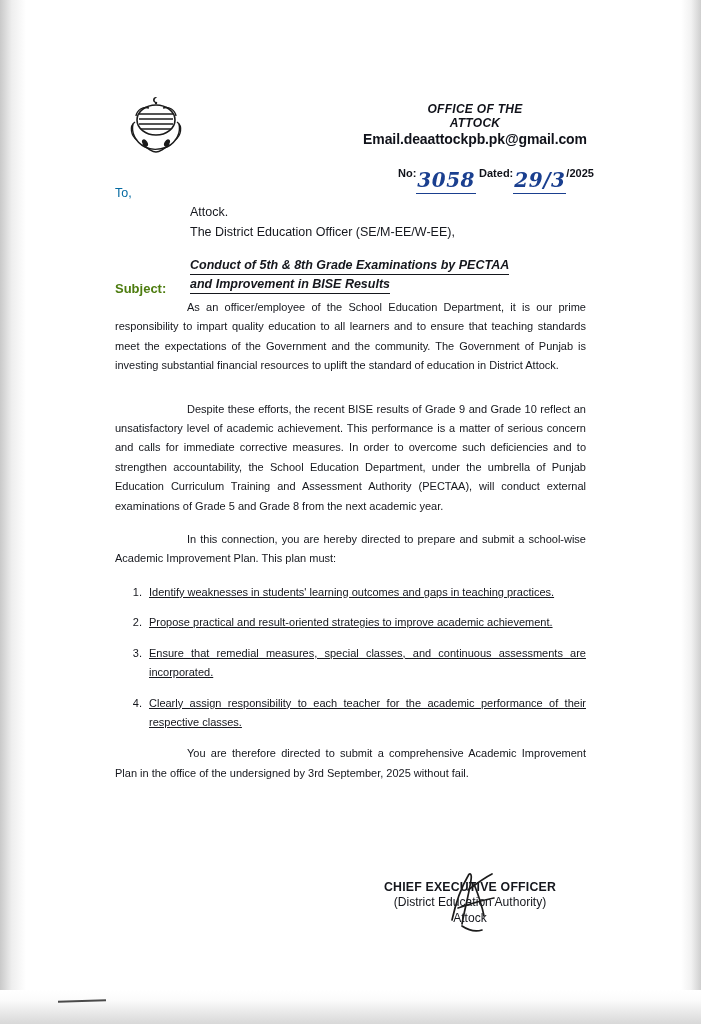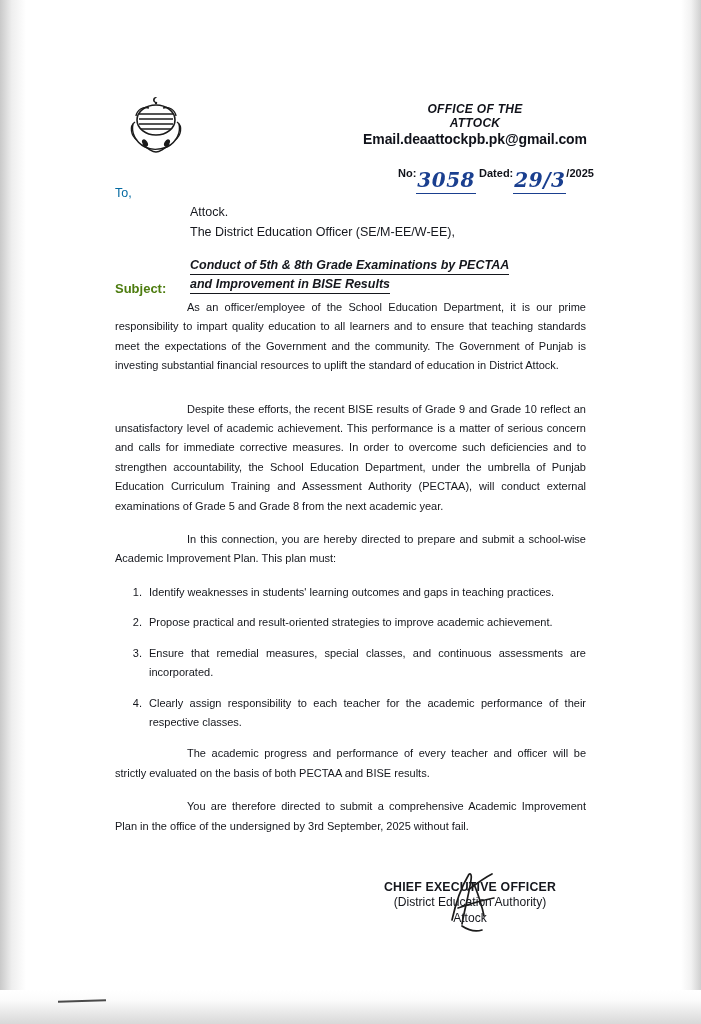--- a/index.html
+++ b/index.html
@@ -169,20 +169,21 @@
     text-align: justify;
   }
   .para {
     margin: 0 0 14px 0;
     text-indent: 72px;
   }
   .para.p2 { margin-bottom: 14px; margin-top: 24px; }
   ol.points {
     margin: 4px 0 12px 0;
     padding-left: 30px;
+    text-decoration: underline;
   }
   ol.points li {
     margin-bottom: 11px;
     text-align: justify;
     padding-left: 4px;
   }
 
   
   .sign-wrap {
     position: absolute;
@@ -297,21 +298,20 @@
       <p class="para p2">Despite these efforts, the recent BISE results of Grade 9 and Grade 10 reflect an unsatisfactory level of academic achievement. This performance is a matter of serious concern and calls for immediate corrective measures. In order to overcome such deficiencies and to strengthen accountability, the School Education Department, under the umbrella of Punjab Education Curriculum Training and Assessment Authority (PECTAA), will conduct external examinations of Grade 5 and Grade 8 from the next academic year.</p>
       <p class="para p3">In this connection, you are hereby directed to prepare and submit a school-wise Academic Improvement Plan. This plan must:</p>
 
       <ol class="points">
         <li>Identify weaknesses in students' learning outcomes and gaps in teaching practices.</li>
         <li>Propose practical and result-oriented strategies to improve academic achievement.</li>
         <li>Ensure that remedial measures, special classes, and continuous assessments are incorporated.</li>
         <li>Clearly assign responsibility to each teacher for the academic performance of their respective classes.</li>
       </ol>
 
-      <p class="para p4">The academic progress and performance of every teacher and officer will be strictly evaluated on the basis of both PECTAA and BISE results.</p>
       <p class="para p5">You are therefore directed to submit a comprehensive Academic Improvement Plan in the office of the undersigned by 3rd September, 2025 without fail.</p>
     </div>
 
     <div class="sign-wrap">
       <div class="signature-mark">
         <svg viewBox="0 0 120 66" width="120" height="66">
           <g fill="none" stroke="#1c1c1c" stroke-width="1.7" stroke-linecap="round">
             <path d="M30 52 C34 34 40 18 46 8 C48 4 50 6 49 12 C47 26 42 44 40 56"></path>
             <path d="M46 22 C54 16 62 10 70 6"></path>
             <path d="M52 16 C56 26 60 38 62 48"></path>

